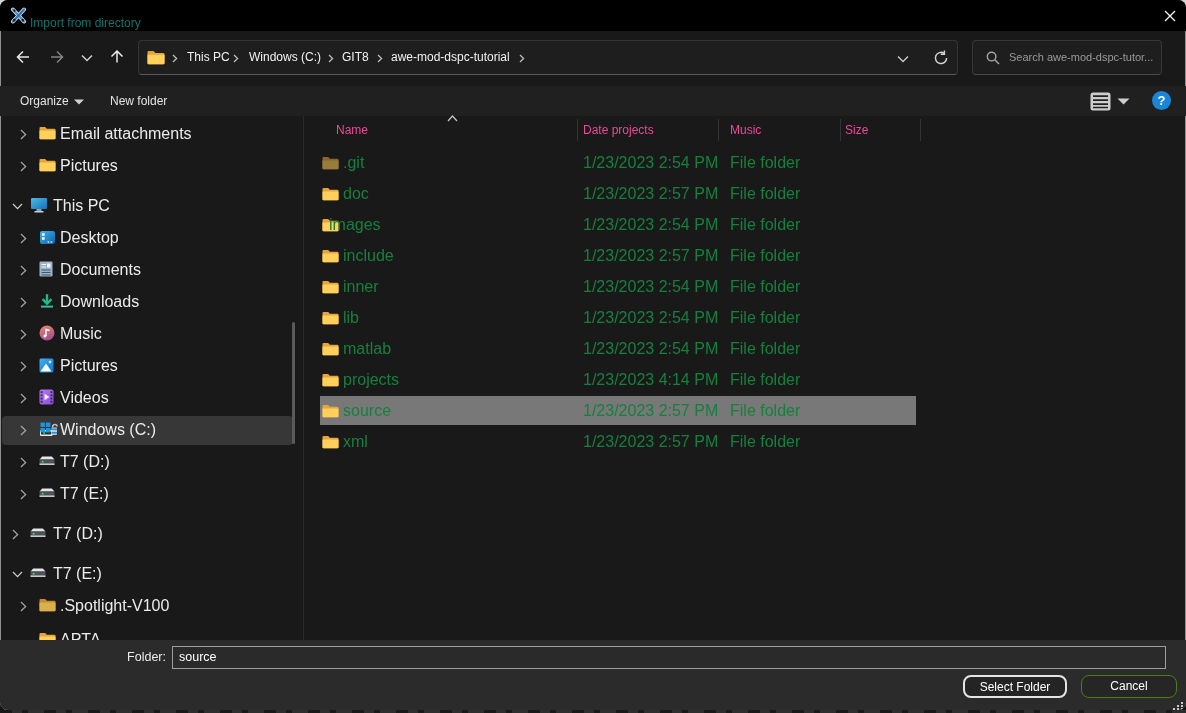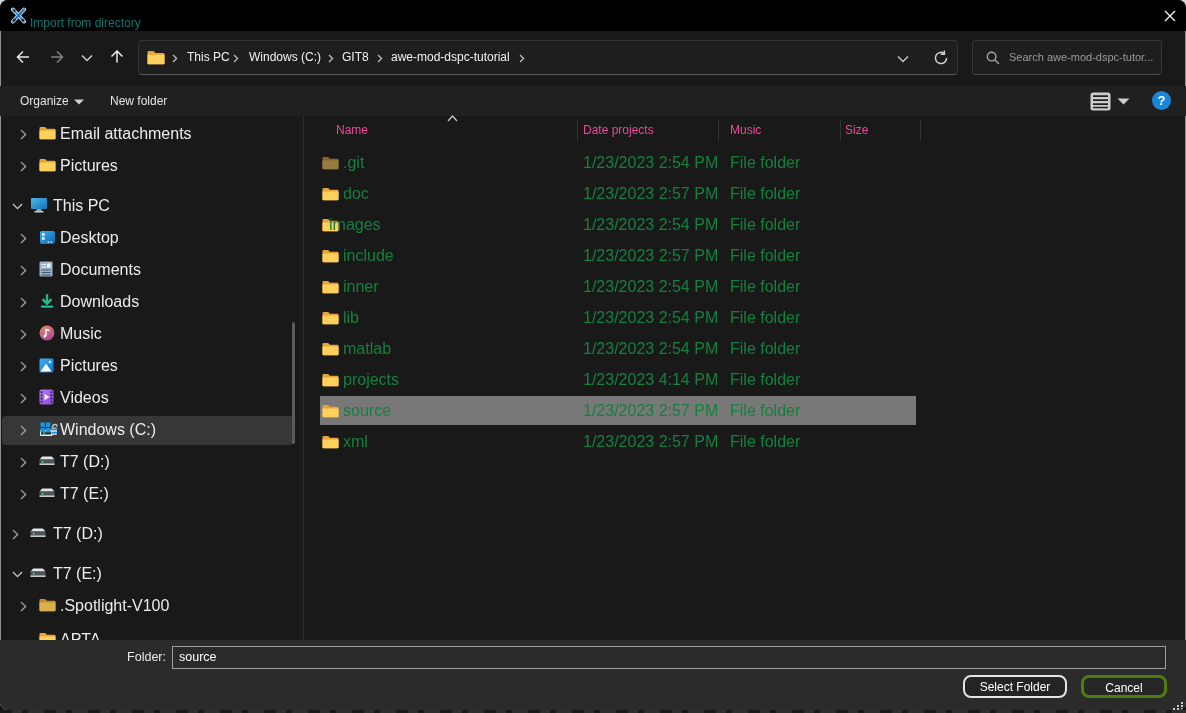--- a/index.html
+++ b/index.html
@@ -388,20 +388,20 @@
 <path d="M0.5 2 Q0.5 0.9 1.6 0.9 L5.6 0.9 Q6.4 0.9 6.8 1.5 L7.8 2.8 L15.4 2.8 Q16.5 2.8 16.5 3.9 L16.5 12.2 Q16.5 13.3 15.4 13.3 L1.6 13.3 Q0.5 13.3 0.5 12.2 Z" fill="#e8a33b"></path>
 <path d="M0.5 4.5 L16.5 4.5 L16.5 12.2 Q16.5 13.3 15.4 13.3 L1.6 13.3 Q0.5 13.3 0.5 12.2 Z" fill="#ffd05c"></path>
       </svg>
 <div class="side-lbl" style="left:60px;top:509px">APTA</div>
 <div class="abs" style="left:292px;top:206px;width:3px;height:122px;background:#5a5a5a;border-radius:2px"></div>
 </div>
 <div class="footer">
 <div class="abs" style="left:110px;top:6px;width:56px;height:23px;line-height:23px;text-align:right;font-size:12.5px;color:#eaeaea">Folder:</div>
 <div class="abs" style="left:172px;top:6px;width:994px;height:23px;background:#2a2a2a;border:1px solid #9e9e9e;font-size:12.5px;color:#fff;line-height:21px;padding-left:6px">source</div>
 <div class="btn" style="left:963px;width:104px;background:#242424;border:2px solid #e4e4e4">Select Folder</div>
-<div class="btn" style="left:1081px;width:86px;background:#262626;border:3px solid #4d7c0f;line-height:21px">Cancel</div>
+<div class="btn" style="left:1081px;width:96px;background:#262626;border:1px solid #4d7c0f;line-height:21px">Cancel</div>
 <div class="abs" style="left:1181px;top:62px;width:2px;height:2px;background:#c9c9c9"></div>
 <div class="abs" style="left:1177px;top:65px;width:2px;height:2px;background:#c9c9c9"></div>
 <div class="abs" style="left:1181px;top:65px;width:2px;height:2px;background:#c9c9c9"></div>
 <div class="abs" style="left:1173px;top:68px;width:2px;height:2px;background:#c9c9c9"></div>
 <div class="abs" style="left:1177px;top:68px;width:2px;height:2px;background:#c9c9c9"></div>
 <div class="abs" style="left:1181px;top:68px;width:2px;height:2px;background:#c9c9c9"></div>
 </div>
 </div>
 </body></html>

